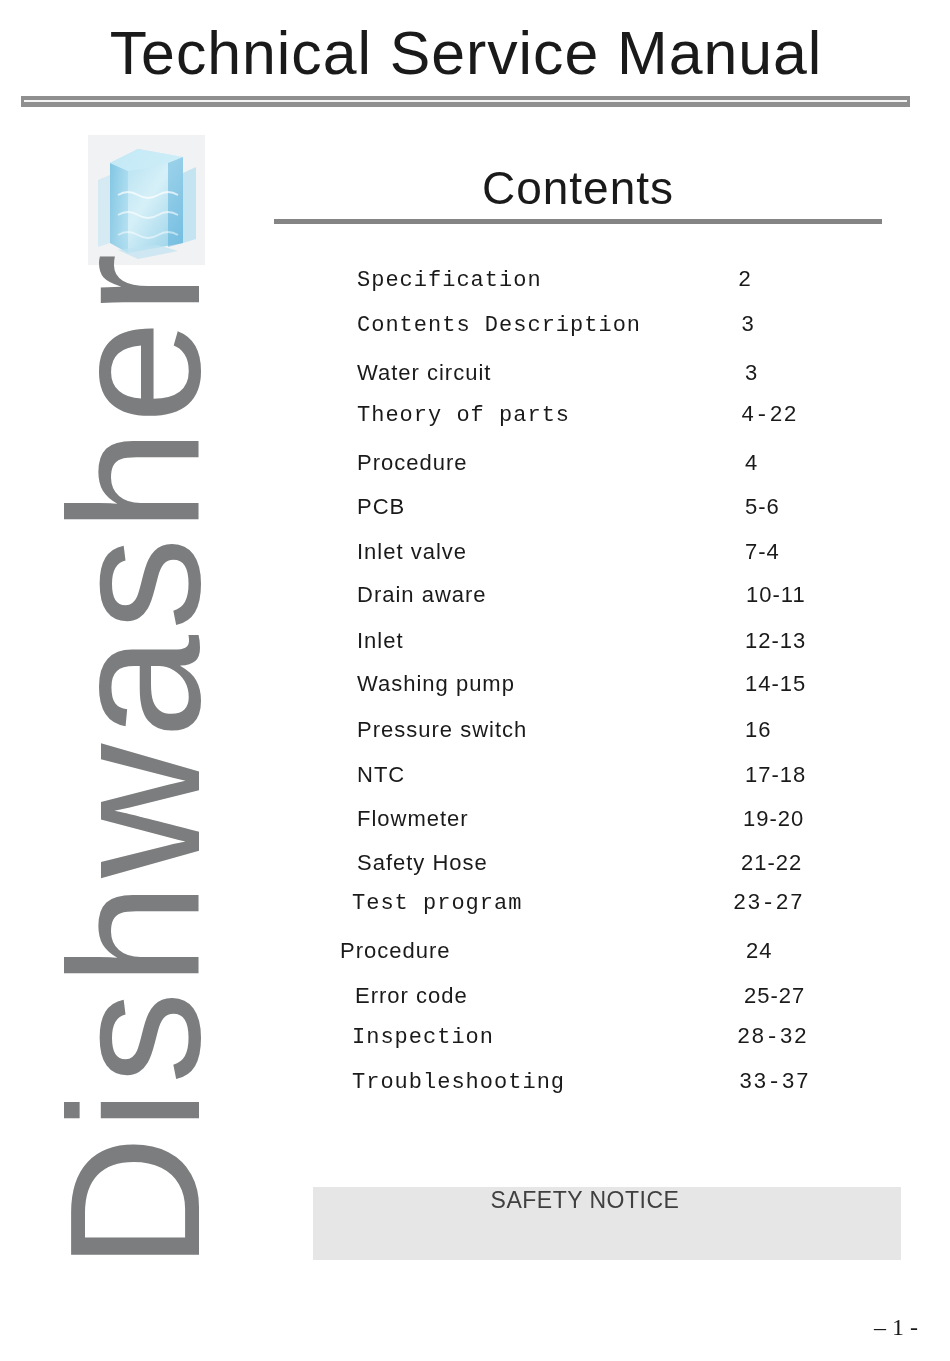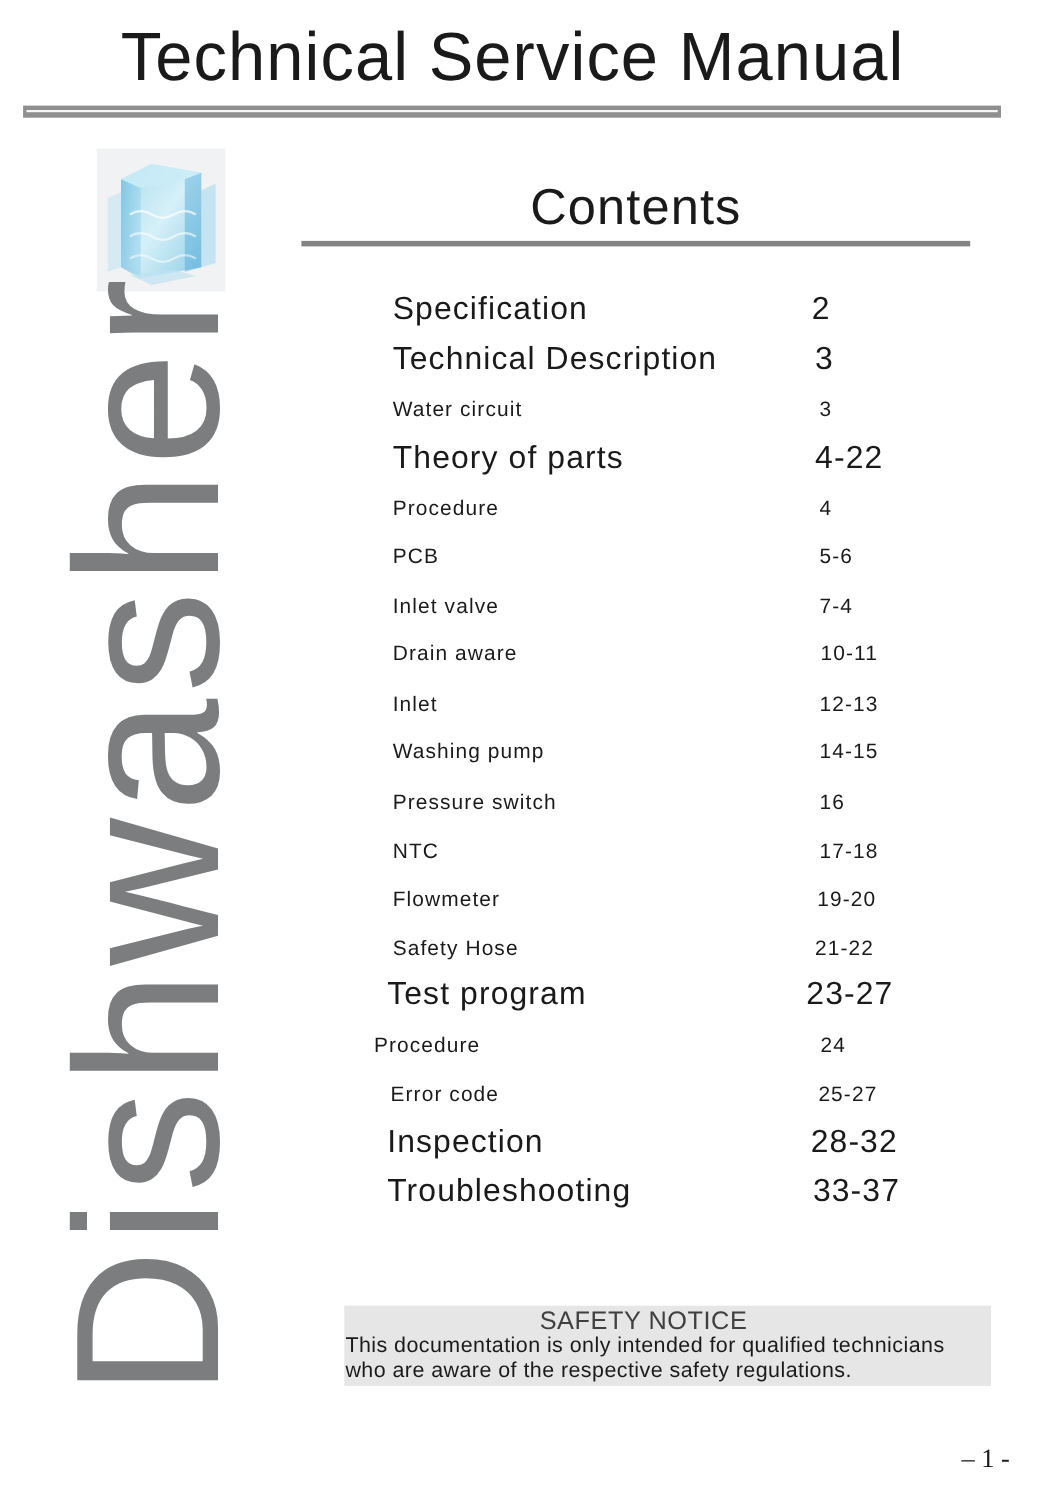--- a/index.html
+++ b/index.html
@@ -17,22 +17,22 @@
     .side-word { position: absolute; left: 60px; top: 1270px; transform-origin: 0 0; transform: rotate(-90deg);
                  font-size: 186px; line-height: 150px; color: #7c7d7e; white-space: nowrap; letter-spacing: 5px; width: 980px; }
 
     .contents-title { position: absolute; left: 274px; top: 158px; width: 608px; text-align: center;
                       font-size: 46px; line-height: 60px; letter-spacing: 1px; color: #1a1a1a; }
     .contents-rule { position: absolute; left: 274px; top: 219px; width: 608px; height: 5px; background: #848484; }
 
     .toc-row { position: absolute; left: 0; width: 950px; white-space: nowrap; }
     .toc-row .label { position: absolute; letter-spacing: 1px; color: #1a1a1a; }
     .toc-row .page { position: absolute; letter-spacing: 1px; color: #1a1a1a; }
-    .toc-row.major .label, .toc-row.major .page { font-size: 29px; line-height: 34px; }
-    .toc-row.minor .label, .toc-row.minor .page { font-size: 19px; line-height: 24px; }
+    .toc-row.major .label, .toc-row.major .page { font-size: 22px; line-height: 34px; font-family: Liberation Mono, monospace; }
+    .toc-row.minor .label, .toc-row.minor .page { font-size: 22px; line-height: 24px; }
 
     .safety { position: absolute; left: 313px; top: 1187px; width: 588px; height: 73px; background: #e6e6e6; }
     .safety .heading { position: absolute; left: 0; width: 520px; top: 0; text-align: center; font-size: 23px; line-height: 27px;
                        color: #404040; letter-spacing: 0.5px; padding-left: 12px; }
     .safety .body { position: absolute; left: 1px; top: 25px; font-size: 19.5px; line-height: 23px; color: #1a1a1a; letter-spacing: 0.4px; white-space: nowrap; }
 
     .page-number { position: absolute; left: 874px; top: 1314px; font-family: "Liberation Serif", serif; font-size: 24px; color: #1a1a1a; white-space: nowrap; }
   </style>
 </head>
 <body>
@@ -72,21 +72,21 @@
 
 <div class="contents-title">Contents</div>
 <div class="contents-rule"></div>
 
 <div>
   <div class="toc-row major" style="top:264px">
     <span class="label" style="left:357px">Specification</span>
     <span class="page" style="left:738px">2</span>
   </div>
   <div class="toc-row major" style="top:309px">
-    <span class="label" style="left:357px">Technical Description</span>
+    <span class="label" style="left:357px">Contents Description</span>
     <span class="page" style="left:741px">3</span>
   </div>
   <div class="toc-row minor" style="top:361px">
     <span class="label" style="left:357px">Water circuit</span>
     <span class="page" style="left:745px">3</span>
   </div>
   <div class="toc-row major" style="top:399px">
     <span class="label" style="left:357px">Theory of parts</span>
     <span class="page" style="left:741px">4-22</span>
   </div>
@@ -147,19 +147,15 @@
     <span class="page" style="left:737px">28-32</span>
   </div>
   <div class="toc-row major" style="top:1066px">
     <span class="label" style="left:352px">Troubleshooting</span>
     <span class="page" style="left:739px">33-37</span>
   </div>
 </div>
 
 <div class="safety">
   <div class="heading">SAFETY NOTICE</div>
-  <div class="body">
-    <div>This documentation is only intended for qualified technicians</div>
-    <div>who are aware of the respective safety regulations.</div>
-  </div>
 </div>
 
 <div class="page-number">–  1 -</div>
 
 </body></html>

